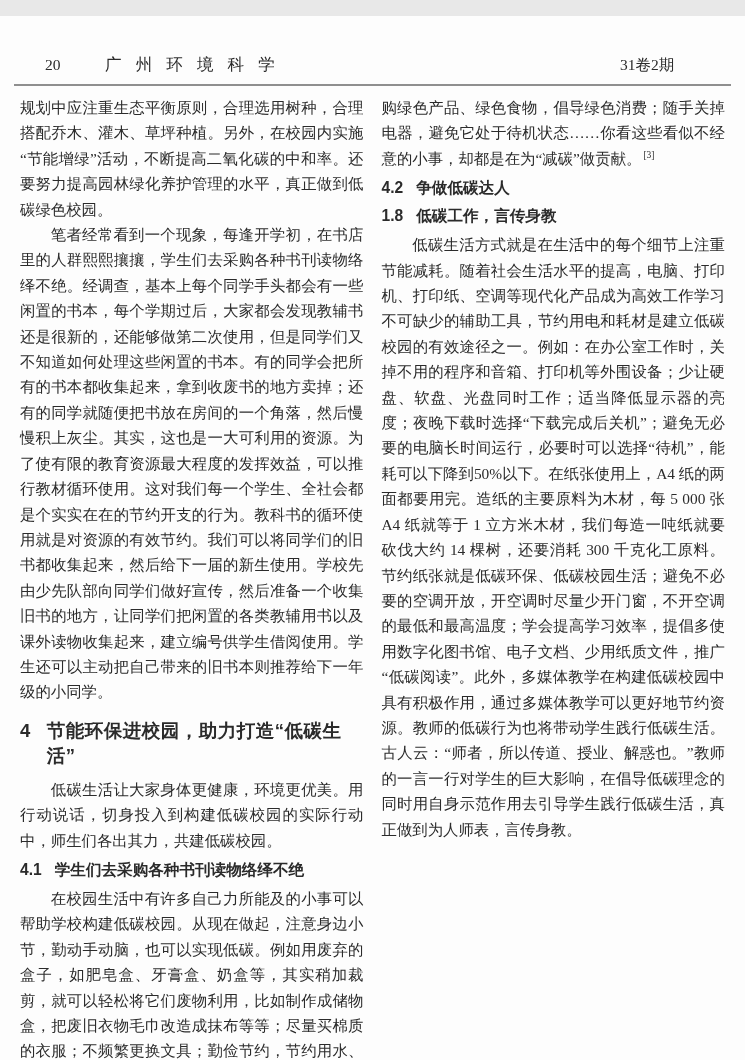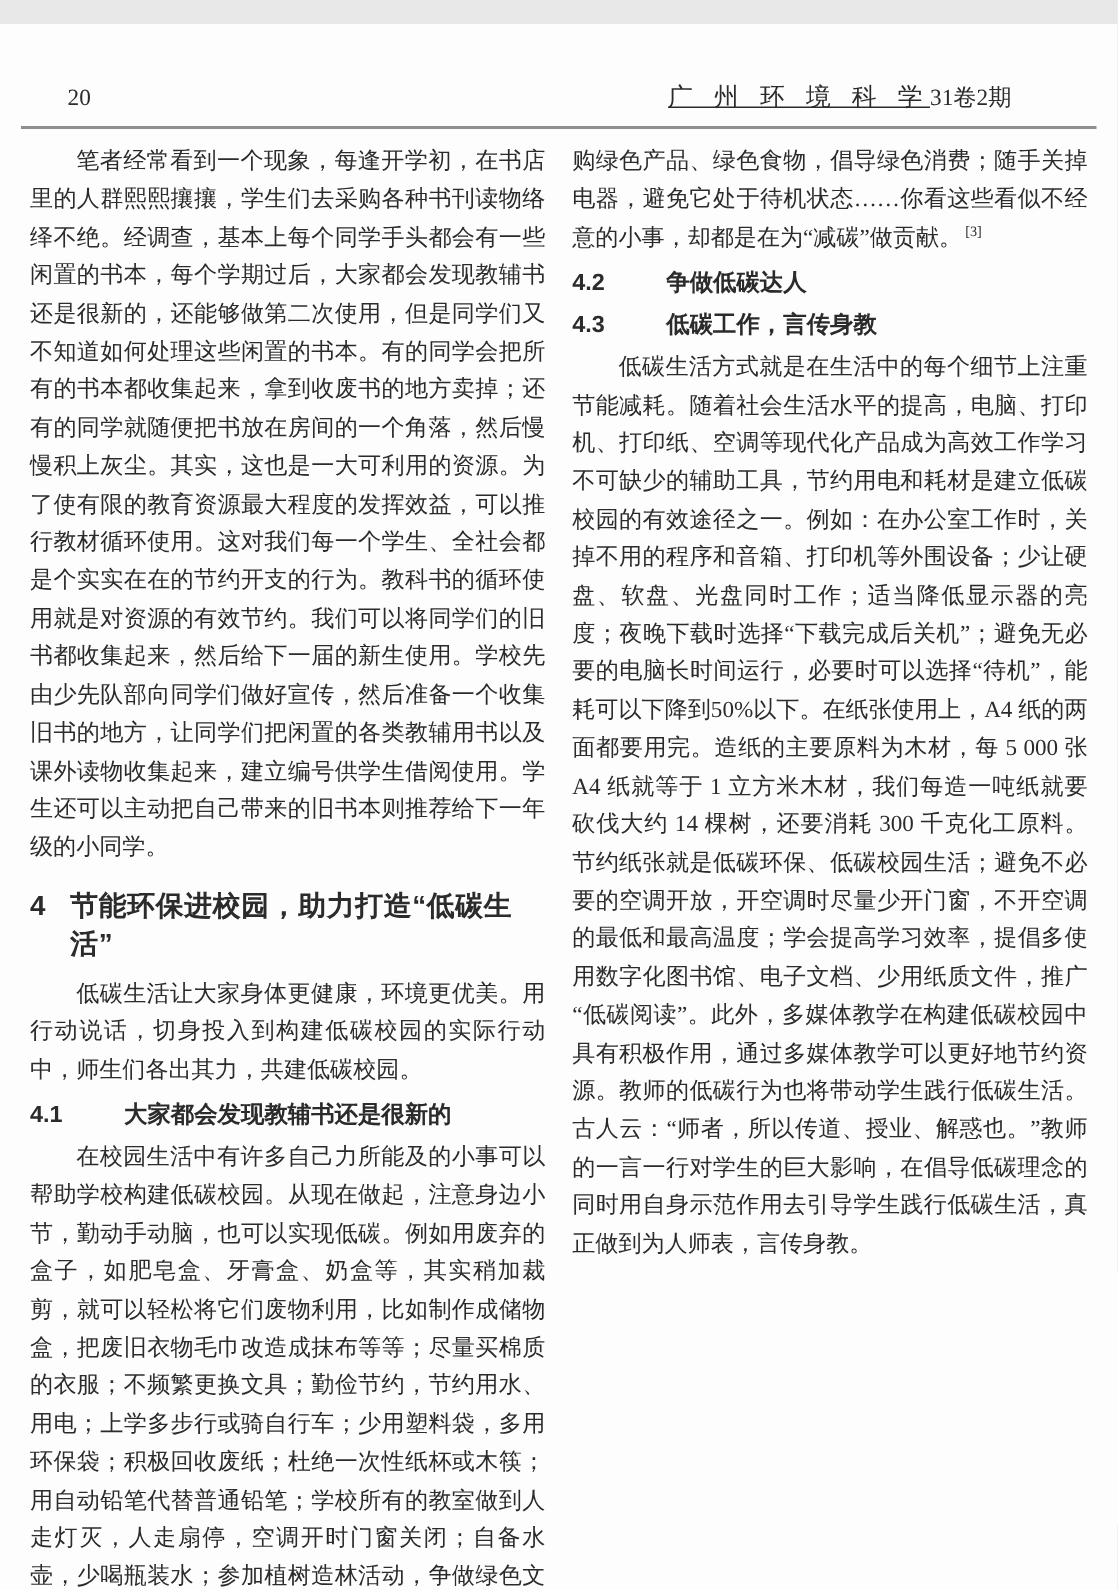--- a/index.html
+++ b/index.html
@@ -24,24 +24,23 @@
     justify-content: space-between;
     padding: 38px 45px 0 45px;
     font-size: 15.5px;
   }
   .page-number {
     min-width: 60px;
     text-align: left;
   }
   .journal-title {
     flex: 1;
-    text-align: right;
+    text-align: left;
     letter-spacing: 5px;
     font-size: 16.5px;
-    text-decoration: underline;
   }
   .volume-issue {
     min-width: 80px;
   }
   .header-rule {
     margin: 8px 14px 0 14px;
     border-bottom: 2px solid #8f8f8f;
   }
   .content {
     display: flex;
@@ -73,21 +72,20 @@
   }
   h2.hsec .hnum { margin-right: 16px; }
   h3.hsub {
     display: flex;
     align-items: baseline;
     margin: 7px 0 5px 0;
     font-family: "Liberation Sans", "DejaVu Sans", sans-serif;
     font-size: 15.6px;
     font-weight: bold;
     text-align: left;
-    gap: 28px;
   }
   h3.hsub .hnum { margin-right: 13px; }
   sup.ref {
     font-size: 9.5px;
     line-height: 0;
     margin-left: 2px;
   }
 </style>
 </head>
 <body>
@@ -99,52 +97,53 @@
     <span class="journal-title">广 州 环 境 科 学</span>
     <span class="volume-issue">31卷2期</span>
   </header>
 
   <div class="header-rule"></div>
 
   <main class="content">
 
     <section class="col">
 
+      <p class="para cont">规划中应注重生态平衡原则，合理选用树种，合理搭配乔木、灌木、草坪种植。另外，在校园内实施“节能增绿”活动，不断提高二氧化碳的中和率。还要努力提高园林绿化养护管理的水平，真正做到低碳绿色校园。</p>
 
 
       <p class="para indent">笔者经常看到一个现象，每逢开学初，在书店里的人群熙熙攘攘，学生们去采购各种书刊读物络绎不绝。经调查，基本上每个同学手头都会有一些闲置的书本，每个学期过后，大家都会发现教辅书还是很新的，还能够做第二次使用，但是同学们又不知道如何处理这些闲置的书本。有的同学会把所有的书本都收集起来，拿到收废书的地方卖掉；还有的同学就随便把书放在房间的一个角落，然后慢慢积上灰尘。其实，这也是一大可利用的资源。为了使有限的教育资源最大程度的发挥效益，可以推行教材循环使用。这对我们每一个学生、全社会都是个实实在在的节约开支的行为。教科书的循环使用就是对资源的有效节约。我们可以将同学们的旧书都收集起来，然后给下一届的新生使用。学校先由少先队部向同学们做好宣传，然后准备一个收集旧书的地方，让同学们把闲置的各类教辅用书以及课外读物收集起来，建立编号供学生借阅使用。学生还可以主动把自己带来的旧书本则推荐给下一年级的小同学。</p>
 
       <h2 class="hsec">
         <span class="hnum">4</span>
         <span class="htitle">节能环保进校园，助力打造“低碳生活”</span>
       </h2>
 
       <p class="para indent">低碳生活让大家身体更健康，环境更优美。用行动说话，切身投入到构建低碳校园的实际行动中，师生们各出其力，共建低碳校园。</p>
 
       <h3 class="hsub">
         <span class="hnum">4.1</span>
-        <span class="htitle">大家都会发现教辅书还是很新的</span>
+        <span class="htitle">学生们去采购各种书刊读物络绎不绝</span>
       </h3>
 
       <p class="para indent">在校园生活中有许多自己力所能及的小事可以帮助学校构建低碳校园。从现在做起，注意身边小节，勤动手动脑，也可以实现低碳。例如用废弃的盒子，如肥皂盒、牙膏盒、奶盒等，其实稍加裁剪，就可以轻松将它们废物利用，比如制作成储物盒，把废旧衣物毛巾改造成抹布等等；尽量买棉质的衣服；不频繁更换文具；勤俭节约，节约用水、用电；上学多步行或骑自行车；少用塑料袋，多用环保袋；积极回收废纸；杜绝一次性纸杯或木筷；用自动铅笔代替普通铅笔；学校所有的教室做到人走灯灭，人走扇停，空调开时门窗关闭；自备水壶，少喝瓶装水；参加植树造林活动，争做绿色文明使者；购买简单包装商品，选</p>
 
     </section>
 
     <section class="col">
 
       <p class="para cont"><span>购绿色产品、绿色食物，倡导绿色消费；随手关掉电器，避免它处于待机状态……你看这些看似不经意的小事，却都是在为“减碳”做贡献。</span><sup class="ref">[3]</sup></p>
 
       <h3 class="hsub">
         <span class="hnum">4.2</span>
         <span class="htitle">争做低碳达人</span>
       </h3>
 
 
       <h3 class="hsub">
-        <span class="hnum">4.3</span>
+        <span class="hnum">1.8</span>
         <span class="htitle">低碳工作，言传身教</span>
       </h3>
 
       <p class="para indent"><span>低碳生活方式就是在生活中的每个细节上注重节能减耗。随着社会生活水平的提高，电脑、打印机、打印纸、空调等现代化产品成为高效工作学习不可缺少的辅助工具，节约用电和耗材是建立低碳校园的有效途径之一。例如：在办公室工作时，关掉不用的程序和音箱、打印机等外围设备；少让硬盘、软盘、光盘同时工作；适当降低显示器的亮度；夜晚下载时选择“下载完成后关机”；避免无必要的电脑长时间运行，必要时可以选择“待机”，能耗可以下降到50%以下。在纸张使用上，A4 纸的两面都要用完。造纸的主要原料为木材，每 5 000 张 A4 纸就等于 1 立方米木材，我们每造一吨纸就要砍伐大约 14 棵树，还要消耗 300 千克化工原料。节约纸张就是低碳环保、低碳校园生活；避免不必要的空调开放，开空调时尽量少开门窗，不开空调的最低和最高温度；学会提高学习效率，提倡多使用数字化图书馆、电子文档、少用纸质文件，推广“低碳阅读”。此外，多媒体教学在构建低碳校园中具有积极作用，通过多媒体教学可以更好地节约资源。教师的低碳行为也将带动学生践行低碳生活。古人云：“师者，所以传道、授业、解惑也。”教师的一言一行对学生的巨大影响，在倡导低碳理念的同时用自身示范作用去引导学生践行低碳生活，真正做到为人师表，言传身教。</span></p>
 
     </section>
 
   </main>
 
 </div>

